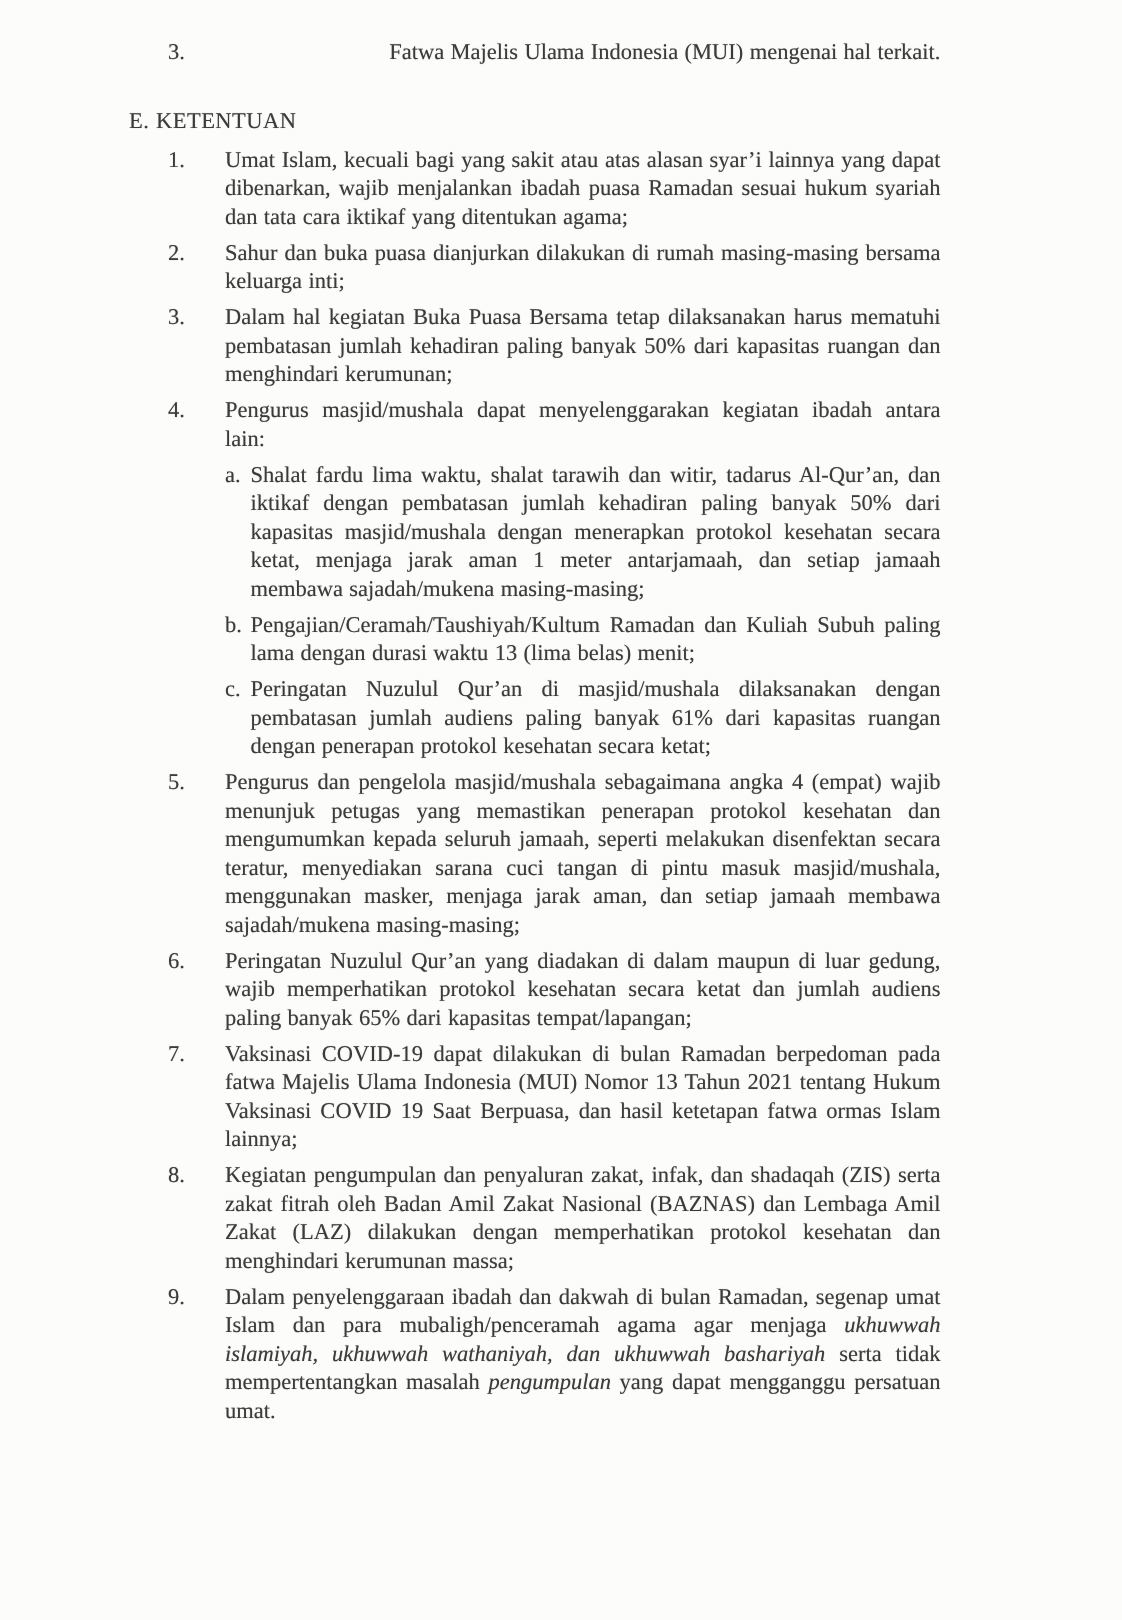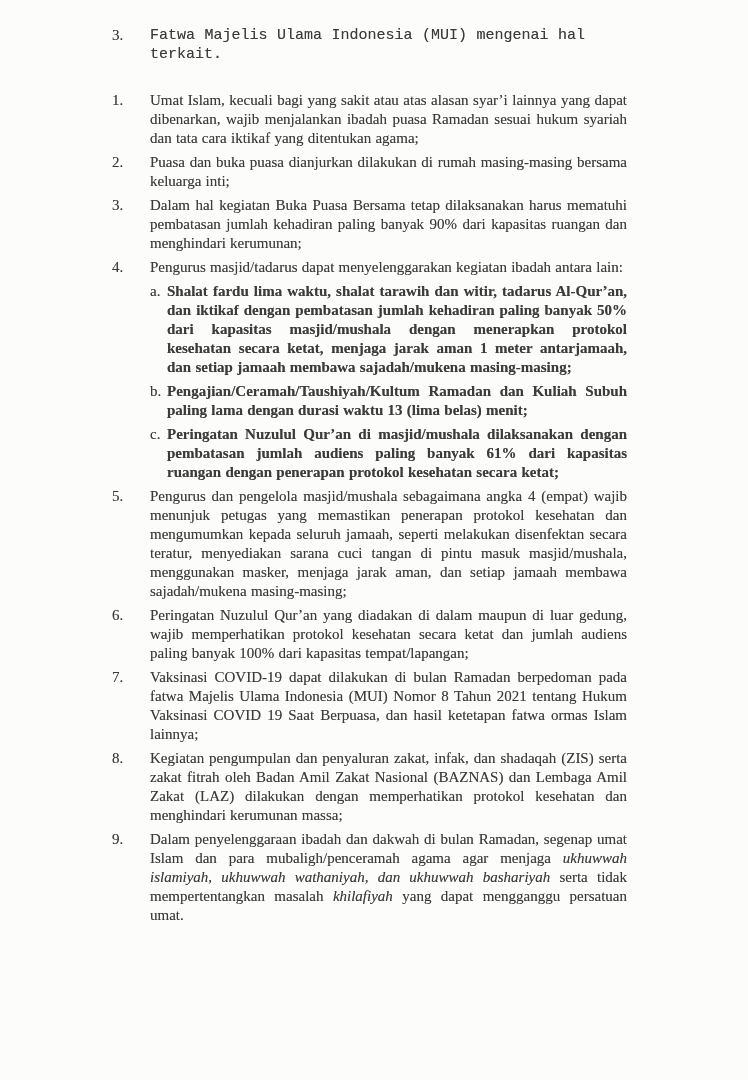--- a/index.html
+++ b/index.html
@@ -19,62 +19,63 @@
     left: 112px;
     top: 26px;
     width: 515px;
     font-size: 15px;
     line-height: 19px;
     word-spacing: 0.5px;
   }
   .row { display: flex; margin-bottom: 5px; }
   .num { flex: 0 0 38px; }
   .txt { flex: 1; text-align: justify; }
-  .txt.nojust { text-align: left; font-family: Liberation Mono, monospace; }
+  .txt.nojust { text-align: right; }
   .lead { margin-bottom: 27px; }
   .heading {
     margin-left: -26px;
     margin-bottom: 7px;
     letter-spacing: 0.3px;
   }
   .subrow { display: flex; margin-left: 38px; margin-bottom: 5px; }
   .sub-letter { flex: 0 0 17px; }
-  .sub-txt { flex: 1; text-align: justify; font-weight: bold; }
+  .sub-txt { flex: 1; text-align: justify; }
   .italic { font-style: italic; }
 </style>
 </head>
 <body>
 
 <div class="page">
   <div class="doc">
 
     <div class="row lead">
       <span class="num">3.</span>
       <div class="txt nojust">Fatwa Majelis Ulama Indonesia (MUI) mengenai hal terkait.</div>
     </div>
 
+    <div class="heading">E. KETENTUAN</div>
 
     <div class="row">
       <span class="num">1.</span>
       <div class="txt">Umat Islam, kecuali bagi yang sakit atau atas alasan syar’i lainnya yang dapat dibenarkan, wajib menjalankan ibadah puasa Ramadan sesuai hukum syariah dan tata cara iktikaf yang ditentukan agama;</div>
     </div>
 
     <div class="row">
       <span class="num">2.</span>
-      <div class="txt">Puasa dan buka puasa dianjurkan dilakukan di rumah masing-masing bersama keluarga inti;</div>
+      <div class="txt">Sahur dan buka puasa dianjurkan dilakukan di rumah masing-masing bersama keluarga inti;</div>
     </div>
 
     <div class="row">
       <span class="num">3.</span>
-      <div class="txt">Dalam hal kegiatan Buka Puasa Bersama tetap dilaksanakan harus mematuhi pembatasan jumlah kehadiran paling banyak 90% dari kapasitas ruangan dan menghindari kerumunan;</div>
+      <div class="txt">Dalam hal kegiatan Buka Puasa Bersama tetap dilaksanakan harus mematuhi pembatasan jumlah kehadiran paling banyak 50% dari kapasitas ruangan dan menghindari kerumunan;</div>
     </div>
 
     <div class="row">
       <span class="num">4.</span>
-      <div class="txt">Pengurus masjid/tadarus dapat menyelenggarakan kegiatan ibadah antara lain:</div>
+      <div class="txt">Pengurus masjid/mushala dapat menyelenggarakan kegiatan ibadah antara lain:</div>
     </div>
 
     <div class="subrow">
       <span class="sub-letter">a.</span>
       <div class="sub-txt">Shalat fardu lima waktu, shalat tarawih dan witir, tadarus Al-Qur’an, dan iktikaf dengan pembatasan jumlah kehadiran paling banyak 50% dari kapasitas masjid/mushala dengan menerapkan protokol kesehatan secara ketat, menjaga jarak aman 1 meter antarjamaah, dan setiap jamaah membawa sajadah/mukena masing-masing;</div>
     </div>
 
     <div class="subrow">
       <span class="sub-letter">b.</span>
       <div class="sub-txt">Pengajian/Ceramah/Taushiyah/Kultum Ramadan dan Kuliah Subuh paling lama dengan durasi waktu 13 (lima belas) menit;</div>
@@ -85,32 +86,32 @@
       <div class="sub-txt">Peringatan Nuzulul Qur’an di masjid/mushala dilaksanakan dengan pembatasan jumlah audiens paling banyak 61% dari kapasitas ruangan dengan penerapan protokol kesehatan secara ketat;</div>
     </div>
 
     <div class="row">
       <span class="num">5.</span>
       <div class="txt">Pengurus dan pengelola masjid/mushala sebagaimana angka 4 (empat) wajib menunjuk petugas yang memastikan penerapan protokol kesehatan dan mengumumkan kepada seluruh jamaah, seperti melakukan disenfektan secara teratur, menyediakan sarana cuci tangan di pintu masuk masjid/mushala, menggunakan masker, menjaga jarak aman, dan setiap jamaah membawa sajadah/mukena masing-masing;</div>
     </div>
 
     <div class="row">
       <span class="num">6.</span>
-      <div class="txt">Peringatan Nuzulul Qur’an yang diadakan di dalam maupun di luar gedung, wajib memperhatikan protokol kesehatan secara ketat dan jumlah audiens paling banyak 100% dari kapasitas tempat/lapangan;</div>
+      <div class="txt">Peringatan Nuzulul Qur’an yang diadakan di dalam maupun di luar gedung, wajib memperhatikan protokol kesehatan secara ketat dan jumlah audiens paling banyak 65% dari kapasitas tempat/lapangan;</div>
     </div>
 
     <div class="row">
       <span class="num">7.</span>
-      <div class="txt">Vaksinasi COVID-19 dapat dilakukan di bulan Ramadan berpedoman pada fatwa Majelis Ulama Indonesia (MUI) Nomor 8 Tahun 2021 tentang Hukum Vaksinasi COVID 19 Saat Berpuasa, dan hasil ketetapan fatwa ormas Islam lainnya;</div>
+      <div class="txt">Vaksinasi COVID-19 dapat dilakukan di bulan Ramadan berpedoman pada fatwa Majelis Ulama Indonesia (MUI) Nomor 13 Tahun 2021 tentang Hukum Vaksinasi COVID 19 Saat Berpuasa, dan hasil ketetapan fatwa ormas Islam lainnya;</div>
     </div>
 
     <div class="row">
       <span class="num">8.</span>
       <div class="txt">Kegiatan pengumpulan dan penyaluran zakat, infak, dan shadaqah (ZIS) serta zakat fitrah oleh Badan Amil Zakat Nasional (BAZNAS) dan Lembaga Amil Zakat (LAZ) dilakukan dengan memperhatikan protokol kesehatan dan menghindari kerumunan massa;</div>
     </div>
 
     <div class="row">
       <span class="num">9.</span>
-      <div class="txt"><span>Dalam penyelenggaraan ibadah dan dakwah di bulan Ramadan, segenap umat Islam dan para mubaligh/penceramah agama agar menjaga </span><span class="italic">ukhuwwah islamiyah, ukhuwwah wathaniyah, dan ukhuwwah bashariyah</span><span> serta tidak mempertentangkan masalah </span><span class="italic">khilafiyah</span><span> yang dapat mengganggu persatuan umat.</span></div>
+      <div class="txt"><span>Dalam penyelenggaraan ibadah dan dakwah di bulan Ramadan, segenap umat Islam dan para mubaligh/penceramah agama agar menjaga </span><span class="italic">ukhuwwah islamiyah, ukhuwwah wathaniyah, dan ukhuwwah bashariyah</span><span> serta tidak mempertentangkan masalah </span><span class="italic">pengumpulan</span><span> yang dapat mengganggu persatuan umat.</span></div>
     </div>
 
   </div>
 </div>
 
 </body></html>

